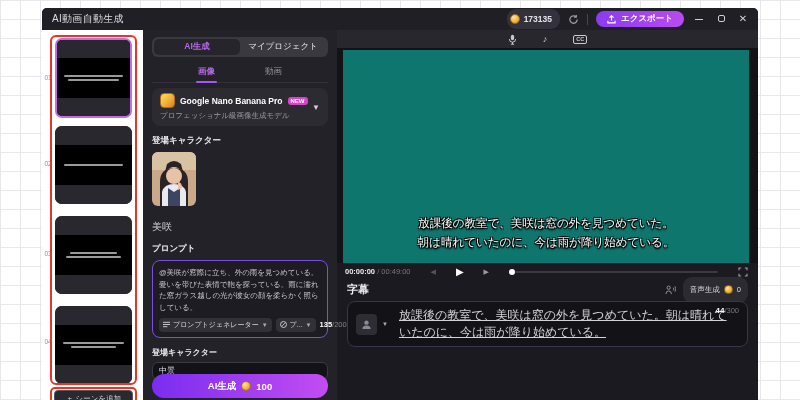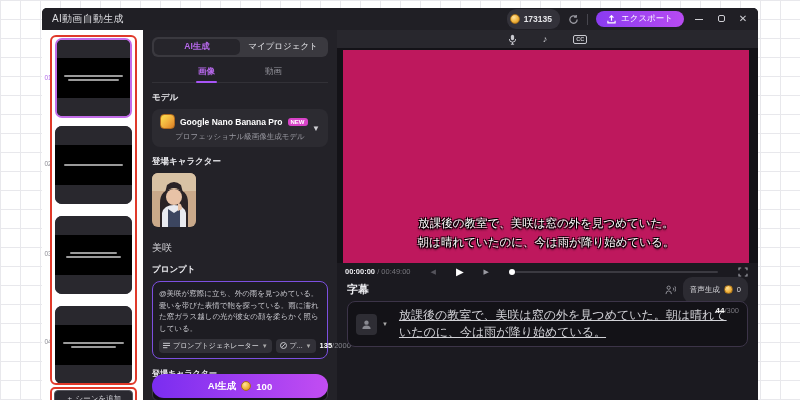--- a/index.html
+++ b/index.html
@@ -21,21 +21,21 @@
   
   .titlebar { height:22px; background:#201f25; display:flex; align-items:center; padding:0 8px 0 10px; flex:0 0 auto; }
   .title { font-size:10px; color:#dcdce0; letter-spacing:.3px; }
   .tb-right { margin-left:auto; display:flex; align-items:center; gap:8px; }
   .coin-pill { display:flex; align-items:center; gap:4px; background:#33323a; border-radius:9px; height:20px; padding:0 8px 0 3px; }
   .coin { width:10px; height:10px; border-radius:50%; background:radial-gradient(circle at 35% 30%,#ffe29a,#f2b53e 55%,#c9881f); border:1px solid #a8711a; flex:0 0 auto; }
   .coin.small { width:9px; height:9px; }
   .credits { font-size:8.5px; font-weight:bold; color:#e4e4e8; }
   .refresh { color:#9a9aa2; width:11px; height:11px; }
   .tb-div { width:1px; height:11px; background:#47464e; }
-  .export-btn { display:flex; align-items:center; gap:5px; height:16px; padding:0 11px; border-radius:9px; background:linear-gradient(90deg,#8a3bf0,#b84bf2); color:#fff; font-size:8.5px; cursor:pointer; }
+  .export-btn { display:flex; align-items:center; gap:5px; height:16px; padding:0 11px; border-radius:9px; background:linear-gradient(90deg,#8a3bf0,#b84bf2); color:#fff; font-size:8.5px; cursor:pointer;font-weight:bold; }
   .winbtn { color:#cfcfd4; font-size:10px; width:14px; text-align:center; line-height:22px; cursor:pointer; }
   .winbtn .sq { display:inline-block; width:7px; height:7px; border:1.2px solid #cfcfd4; border-radius:2px; }
   .winbtn .mn { display:inline-block; width:8px; height:1.5px; background:#cfcfd4; vertical-align:middle; }
   
   .main { flex:1; display:flex; min-height:0; }
   
   .scenes { width:101px; background:#ffffff; position:relative; flex:0 0 auto; }
   .anno { position:absolute; border:2px solid #e0392a; border-radius:6px; pointer-events:none; z-index:5; }
   .anno.list { left:8px; top:5px; width:87px; height:350px; }
   .anno.add { left:8px; top:357px; width:87px; height:23px; border-radius:5px; }
@@ -50,21 +50,21 @@
   
   .panel { width:194px; background:#232228; padding:7px 9px; flex:0 0 auto; position:relative; }
   .tabbar { height:20px; background:#3a393f; border-radius:6px; display:flex; padding:2px; }
   .tab { flex:1; display:flex; align-items:center; justify-content:center; font-size:8.5px; color:#e6e6ea; border-radius:5px; cursor:pointer; }
   .tab.selected { background:#26252b; color:#b668ea; font-weight:bold; }
   .subtabs { display:flex; justify-content:center; gap:46px; margin-top:6px; border-bottom:1px solid #323137; padding-bottom:0; }
   .subtab { font-size:8.5px; color:#9a9aa2; padding:3px 2px 4px; cursor:pointer; position:relative; }
   .subtab.selected { color:#b668ea; font-weight:bold; }
   .subtab.selected::after { content:""; position:absolute; left:0; right:0; bottom:-1px; height:2px; background:#a855f7; border-radius:1px; }
   .lbl { font-size:8.5px; font-weight:bold; color:#ececf0; margin-top:9px; }
-  .model-card { margin-top:5px; background:#2c2b31; border-radius:8px; padding:5px 8px; position:relative; cursor:pointer;text-align:center; }
+  .model-card { margin-top:5px; background:#2c2b31; border-radius:8px; padding:5px 8px; position:relative; cursor:pointer; }
   .model-row { display:flex; align-items:center; gap:5px; }
   .model-icon { width:15px; height:15px; border-radius:4px; background:linear-gradient(135deg,#f8d04a 20%,#f0a93a 60%,#d97f25); border:1px solid #b06a1e; flex:0 0 auto; }
   .model-name { font-size:8.5px; font-weight:bold; color:#fff; white-space:nowrap; }
   .new-badge { background:#d843c8; color:#fff; font-size:6px; font-weight:bold; border-radius:3px; padding:1px 3px; }
   .model-desc { font-size:7.5px; color:#9a9aa2; margin-top:3px; }
   .model-chev { position:absolute; right:8px; top:50%; transform:translateY(-50%); color:#cfcfd4; font-size:8px; }
   .char-thumb { margin-top:5px; width:44px; height:54px; border-radius:6px; overflow:hidden; cursor:pointer; }
   .char-name { font-size:10px; color:#cfcfd4; margin-top:14px; }
   .prompt-box { margin-top:5px; border:1.5px solid #7c4fe0; border-radius:8px; background:#1d1c22; padding:6px 6px 5px; }
   .prompt-text { font-size:7.5px; line-height:1.55; color:#c9c9cf; min-height:44px; }
@@ -78,21 +78,21 @@
   .shot-lbl { font-size:8px; font-weight:bold; color:#ececf0; }
   .shot-input { margin-top:4px; height:18px; background:#131217; border:1px solid #3b3a41; border-radius:6px; display:flex; align-items:center; padding:0 6px; font-size:8px; color:#dcdce0; cursor:text; }
   .gen-btn { position:absolute; left:9px; right:9px; bottom:10px; height:24px; border-radius:12px; background:linear-gradient(90deg,#7a2df0,#c24df2); display:flex; align-items:center; justify-content:center; gap:5px; color:#fff; font-size:9.5px; font-weight:bold; cursor:pointer; }
   
   .right { flex:1; background:#1b1a20; display:flex; flex-direction:column; min-width:0; }
   .icon-strip { height:18px; background:#28272d; display:flex; align-items:center; justify-content:center; gap:26px; flex:0 0 auto; }
   .strip-ic { color:#c9c9cf; display:flex; align-items:center; cursor:pointer; }
   .cc-box { border:1px solid #c9c9cf; border-radius:2px; font-size:5.5px; font-weight:bold; padding:0 2px; line-height:7px; color:#c9c9cf; }
   .music { font-size:9px; }
   .video-outer { height:215px; padding:2px 9px 0 6px; background:#131217; }
-  .video { width:100%; height:100%; background:#be185d; position:relative; }
+  .video { width:100%; height:100%; background:#0f766e; position:relative; }
   .subs { position:absolute; left:0; right:0; bottom:12px; text-align:center; color:#fff; font-size:11.5px; line-height:1.6; text-shadow:-1px -1px 0 #000,1px -1px 0 #000,-1px 1px 0 #000,1px 1px 0 #000,0 2px 2px #000; }
   .controls { height:17px; display:flex; align-items:center; padding:0 10px 0 8px; gap:20px; flex:0 0 auto; }
   .time { font-size:7.5px; color:#78777e; white-space:nowrap; }
   .time b { color:#ececf0; }
   .pc { cursor:pointer; line-height:1; }
   .prev { color:#55545c; font-size:7px; }
   .play { color:#fff; font-size:10px; }
   .next { color:#9a9aa2; font-size:7px; }
   .slider { flex:1; display:flex; align-items:center; gap:0; cursor:pointer; }
   .knob { width:6px; height:6px; border-radius:50%; background:#fff; flex:0 0 auto; }
@@ -190,21 +190,20 @@
       <div class="tabbar">
         <div class="tab selected">AI生成</div>
         <div class="tab">マイプロジェクト</div>
       </div>
 
       <div class="subtabs">
         <span class="subtab selected">画像</span>
         <span class="subtab">動画</span>
       </div>
 
-      <div class="lbl">モデル</div>
       <div class="model-card">
         <div class="model-row">
           <span class="model-icon"></span>
           <span class="model-name">Google Nano Banana Pro</span>
           <span class="new-badge">NEW</span>
         </div>
         <div class="model-desc">プロフェッショナル級画像生成モデル</div>
         <span class="model-chev">▼</span>
       </div>
 

